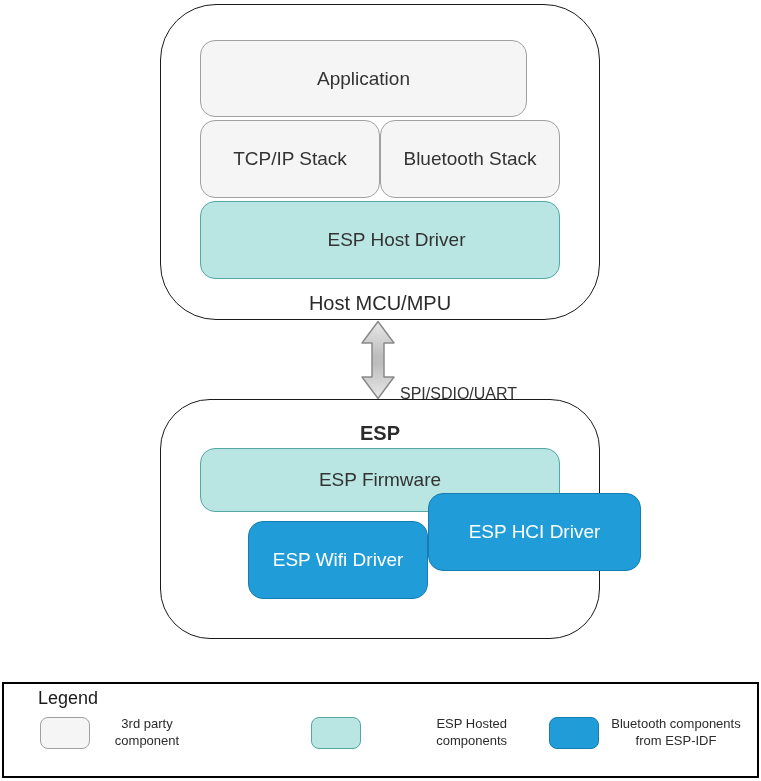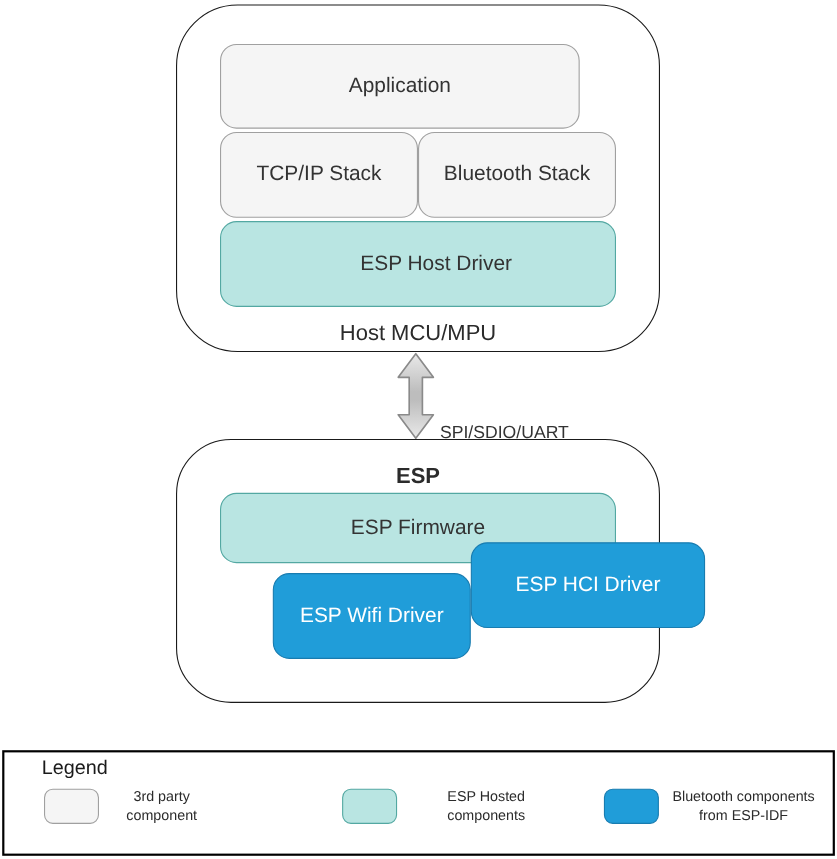--- a/index.html
+++ b/index.html
@@ -87,21 +87,21 @@
   .sw-3 { left: 545px; }
   .legend-text {
     position: absolute;
     top: 31px;
     font-size: 13px;
     line-height: 17px;
     color: #2b2b2b;
     white-space: pre-line;
   }
   .lt-1 { left: 96px;  width: 94px;  text-align: center; }
-  .lt-2 { left: 373px; width: 130px; text-align: center; }
+  .lt-2 { left: 373px; width: 130px; text-align: right; }
   .lt-3 { left: 598px; width: 148px; text-align: center; }
 </style>
 </head>
 <body>
 
 <div class="canvas">
 
   <div class="group group-host"></div>
   <div class="node node-gray n-application">Application</div>
   <div class="node node-gray n-tcpip">TCP/IP Stack</div>

